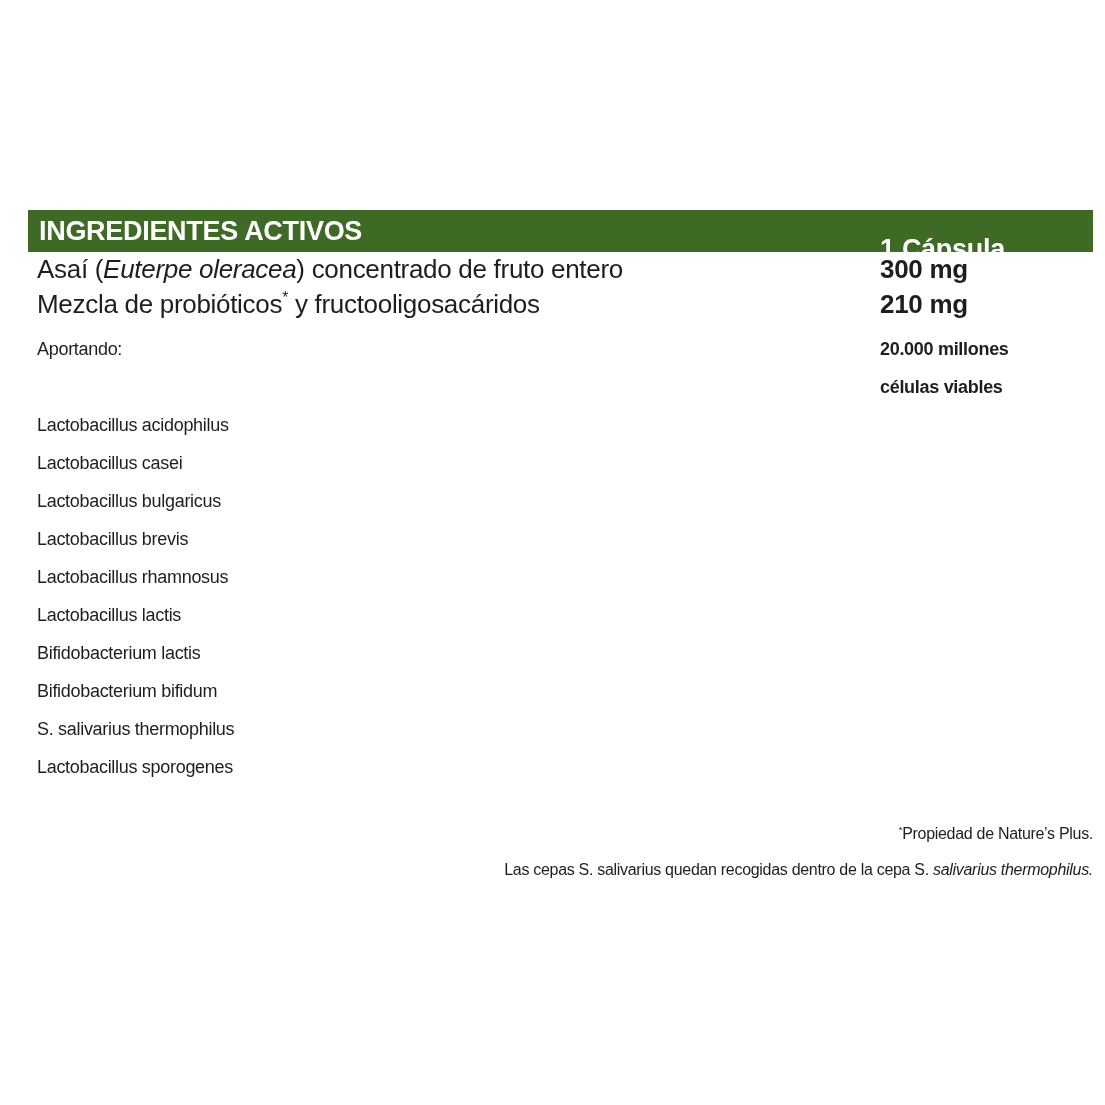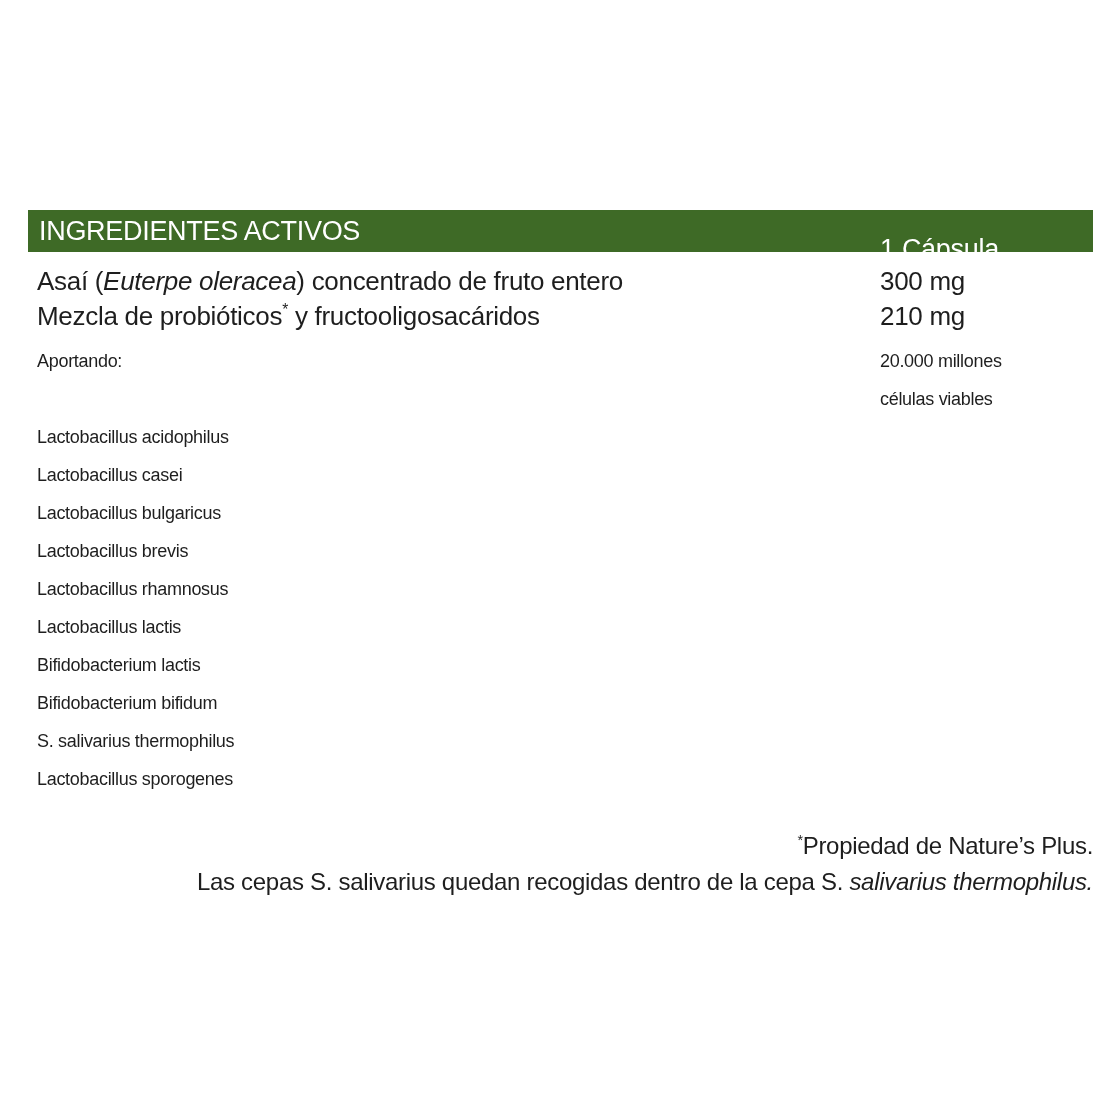--- a/index.html
+++ b/index.html
@@ -22,69 +22,69 @@
     top: 210px;
     width: 1065px;
   }
   .bar {
     position: relative;
     height: 42px;
     background: #3e6a26;
     color: #ffffff;
     display: flex;
     align-items: center;
-    font-weight: 400;
+    font-weight: 700;
     font-size: 27px;
     letter-spacing: -0.3px;
   }
   .bar .title {
     padding-left: 11px;
   }
   .bar .amount-col {
     position: absolute;
     left: 852px;
     top: 18px;
     height: 42px;
     display: flex;
     align-items: center;
   }
   .rows {
-    margin-top: 12px;
     font-size: 26px;
     line-height: 35px;
     letter-spacing: -0.3px;
   }
   .row {
     display: flex;
   }
   .nm {
     flex: 1;
     padding-left: 9px;
   }
   .amt {
     width: 213px;
+    font-weight: bold;
   }
   .providing {
     margin-top: 8px;
     font-size: 18px;
     line-height: 38px;
     letter-spacing: -0.3px;
   }
   .blk { display: block; }
   .strain {
     padding-left: 9px;
   }
   sup {
     font-size: 60%;
     vertical-align: super;
     line-height: 0;
   }
   .footnotes {
     margin-top: 30px;
-    font-size: 24px;
+    font-size: 16px;
     line-height: 36px;
     text-align: right;
     letter-spacing: -0.3px;
   }
   i { font-style: italic; }
 </style>
 </head>
 <body>
 
 <div class="canvas">

